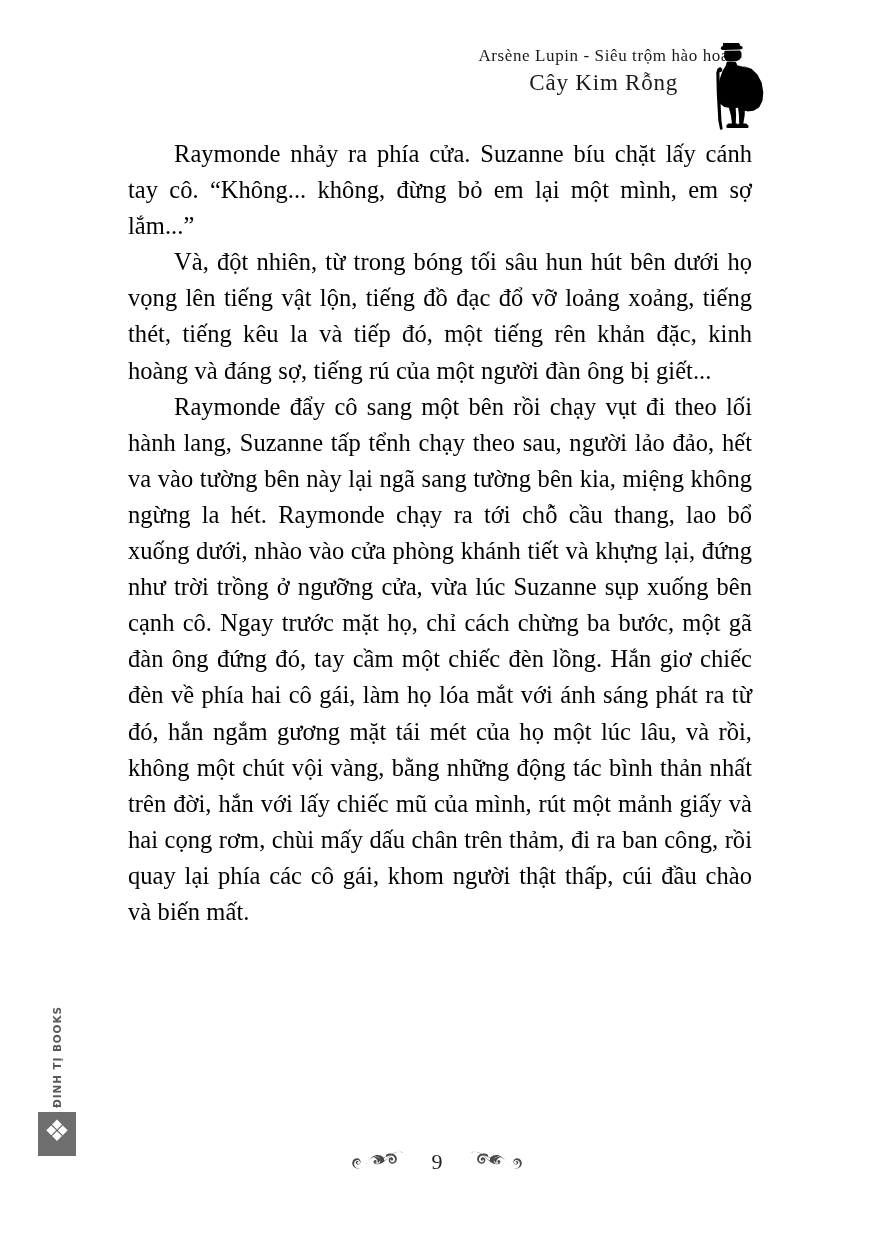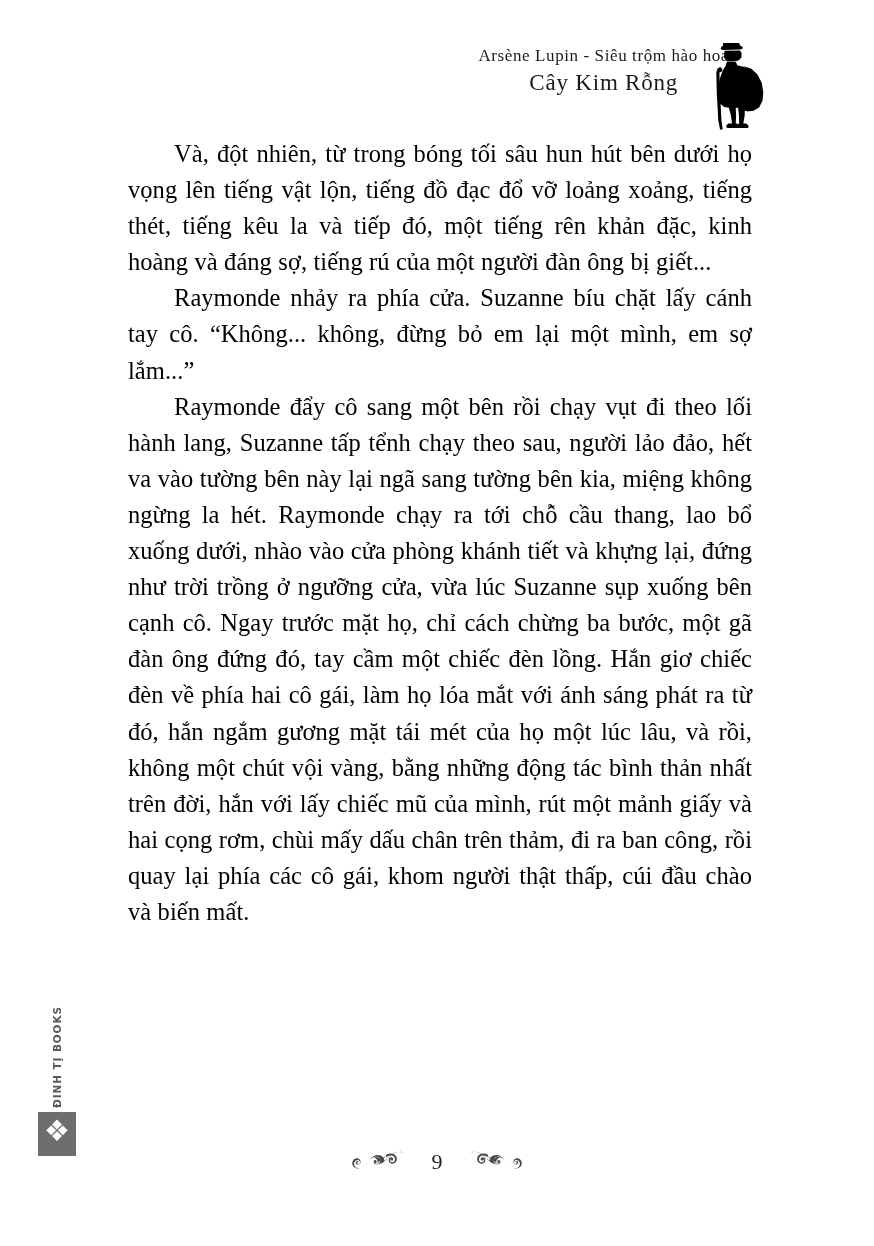--- a/index.html
+++ b/index.html
@@ -161,22 +161,22 @@
         <path d="M31.6 85.6 h7.6 l2.4 2.2 l-0.4 2.2 h-10.4 l-0.4 -2.8 z"></path>
 
         <path d="M10.6 30.5 l2.6 -1.4 l2.2 1.8 l-0.6 2.6 l-2.4 0.9 l0.7 22 l1.4 26.5 l1.2 8.4 l-2.6 0.4 l-1.8 -9.2 l-1.5 -27 l-0.5 -21 z"></path>
       </g>
     </svg>
   </div>
 
 </div>
 
 <div id="body-text">
+  <p class="para">Raymonde nhảy ra phía cửa. Suzanne bíu chặt lấy cánh tay cô. “Không... không, đừng bỏ em lại một mình, em sợ lắm...”</p>
   <p class="para">Và, đột nhiên, từ trong bóng tối sâu hun hút bên dưới họ vọng lên tiếng vật lộn, tiếng đồ đạc đổ vỡ loảng xoảng, tiếng thét, tiếng kêu la và tiếp đó, một tiếng rên khản đặc, kinh hoàng và đáng sợ, tiếng rú của một người đàn ông bị giết...</p>
-  <p class="para">Raymonde nhảy ra phía cửa. Suzanne bíu chặt lấy cánh tay cô. “Không... không, đừng bỏ em lại một mình, em sợ lắm...”</p>
   <p class="para">Raymonde đẩy cô sang một bên rồi chạy vụt đi theo lối hành lang, Suzanne tấp tểnh chạy theo sau, người lảo đảo, hết va vào tường bên này lại ngã sang tường bên kia, miệng không ngừng la hét. Raymonde chạy ra tới chỗ cầu thang, lao bổ xuống dưới, nhào vào cửa phòng khánh tiết và khựng lại, đứng như trời trồng ở ngưỡng cửa, vừa lúc Suzanne sụp xuống bên cạnh cô. Ngay trước mặt họ, chỉ cách chừng ba bước, một gã đàn ông đứng đó, tay cầm một chiếc đèn lồng. Hắn giơ chiếc đèn về phía hai cô gái, làm họ lóa mắt với ánh sáng phát ra từ đó, hắn ngắm gương mặt tái mét của họ một lúc lâu, và rồi, không một chút vội vàng, bằng những động tác bình thản nhất trên đời, hắn với lấy chiếc mũ của mình, rút một mảnh giấy và hai cọng rơm, chùi mấy dấu chân trên thảm, đi ra ban công, rồi quay lại phía các cô gái, khom người thật thấp, cúi đầu chào và biến mất.</p>
 </div>
 
 <div id="publisher-mark">
   <div id="publisher-name">ĐINH TỊ BOOKS</div>
   <div id="publisher-logo">
     <svg viewBox="0 0 38 44" width="38" height="44" aria-hidden="true">
       <g fill="#ffffff">
         <path d="M19 7.5 L26.5 15 L19 22.5 L11.5 15 Z" opacity="0"></path>
         <path d="M19 8.6 L24.2 13.8 L19 19 L13.8 13.8 Z" opacity="0"></path>

